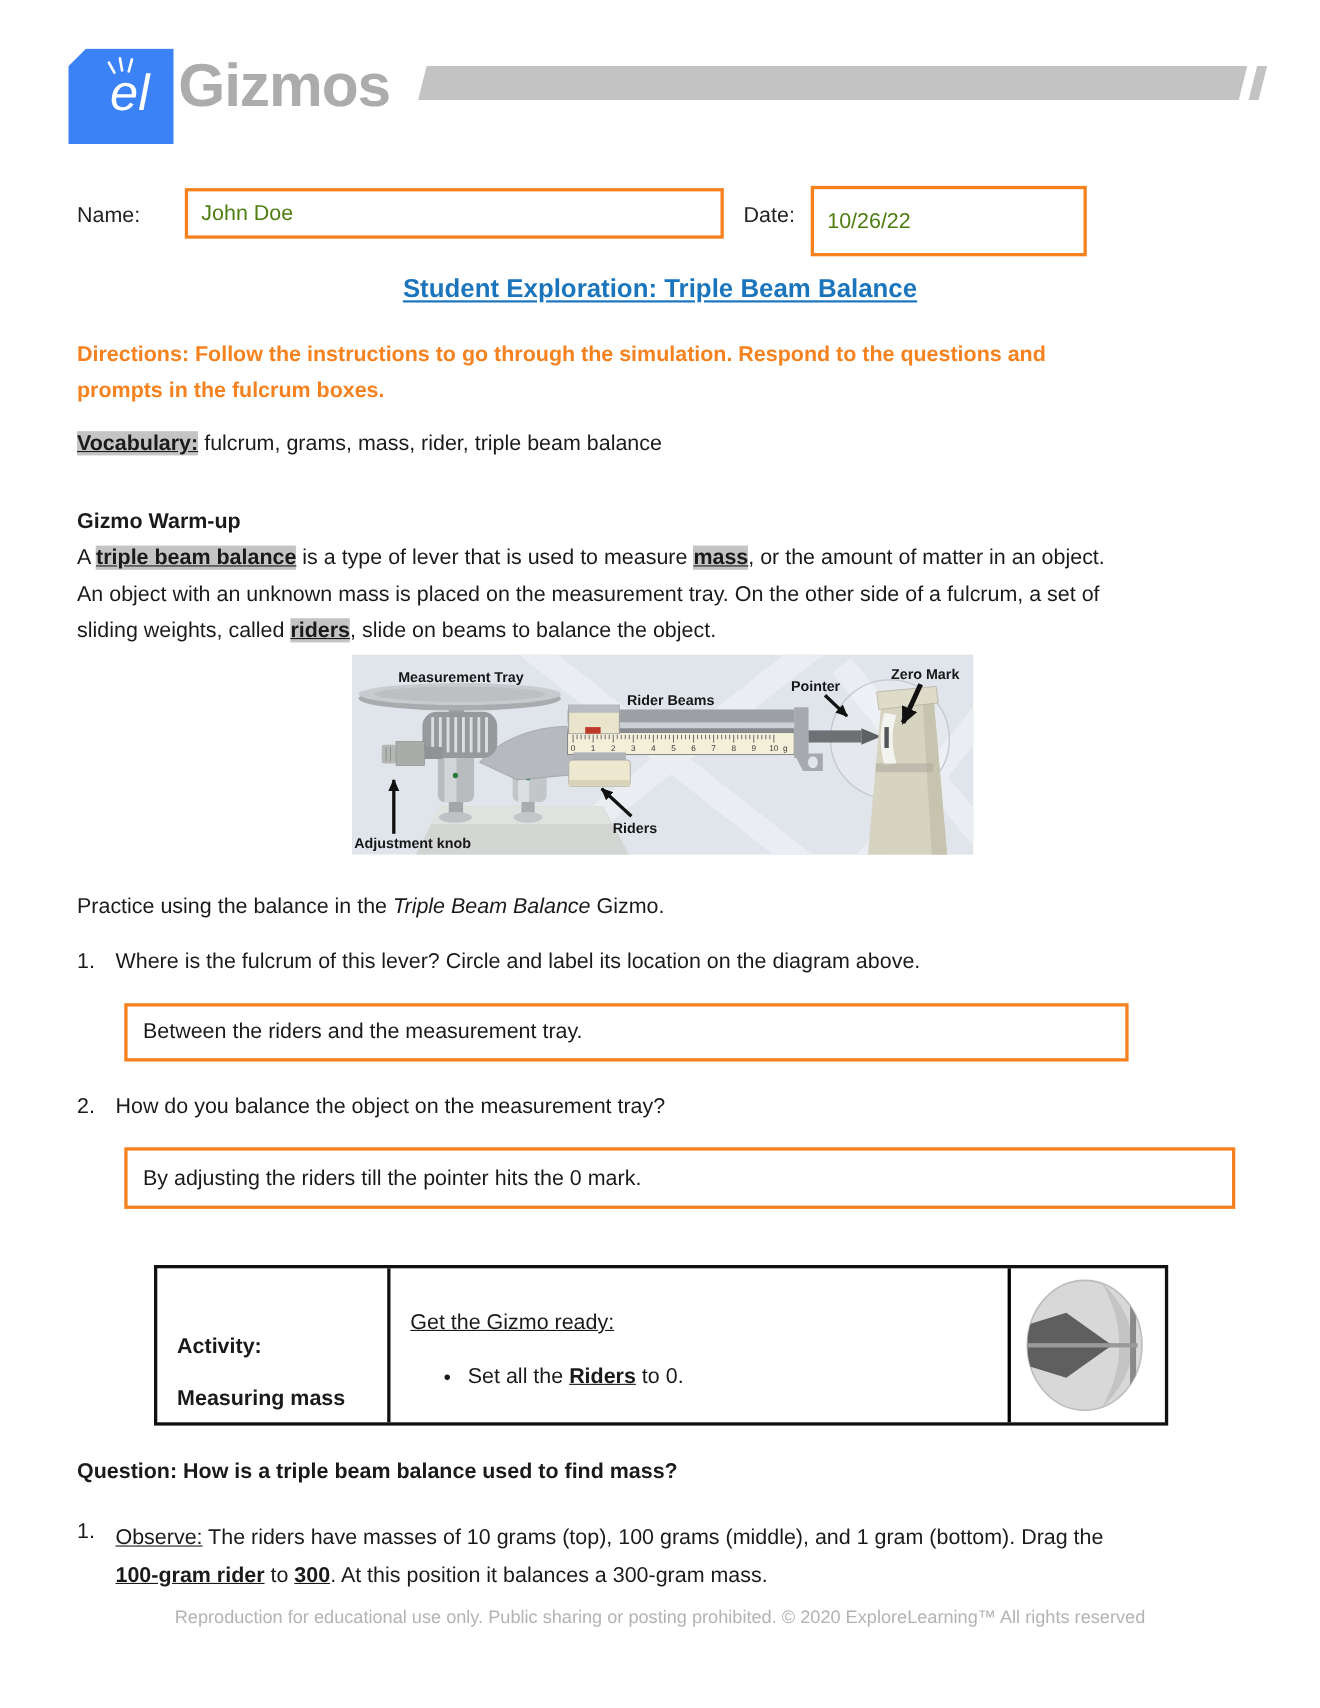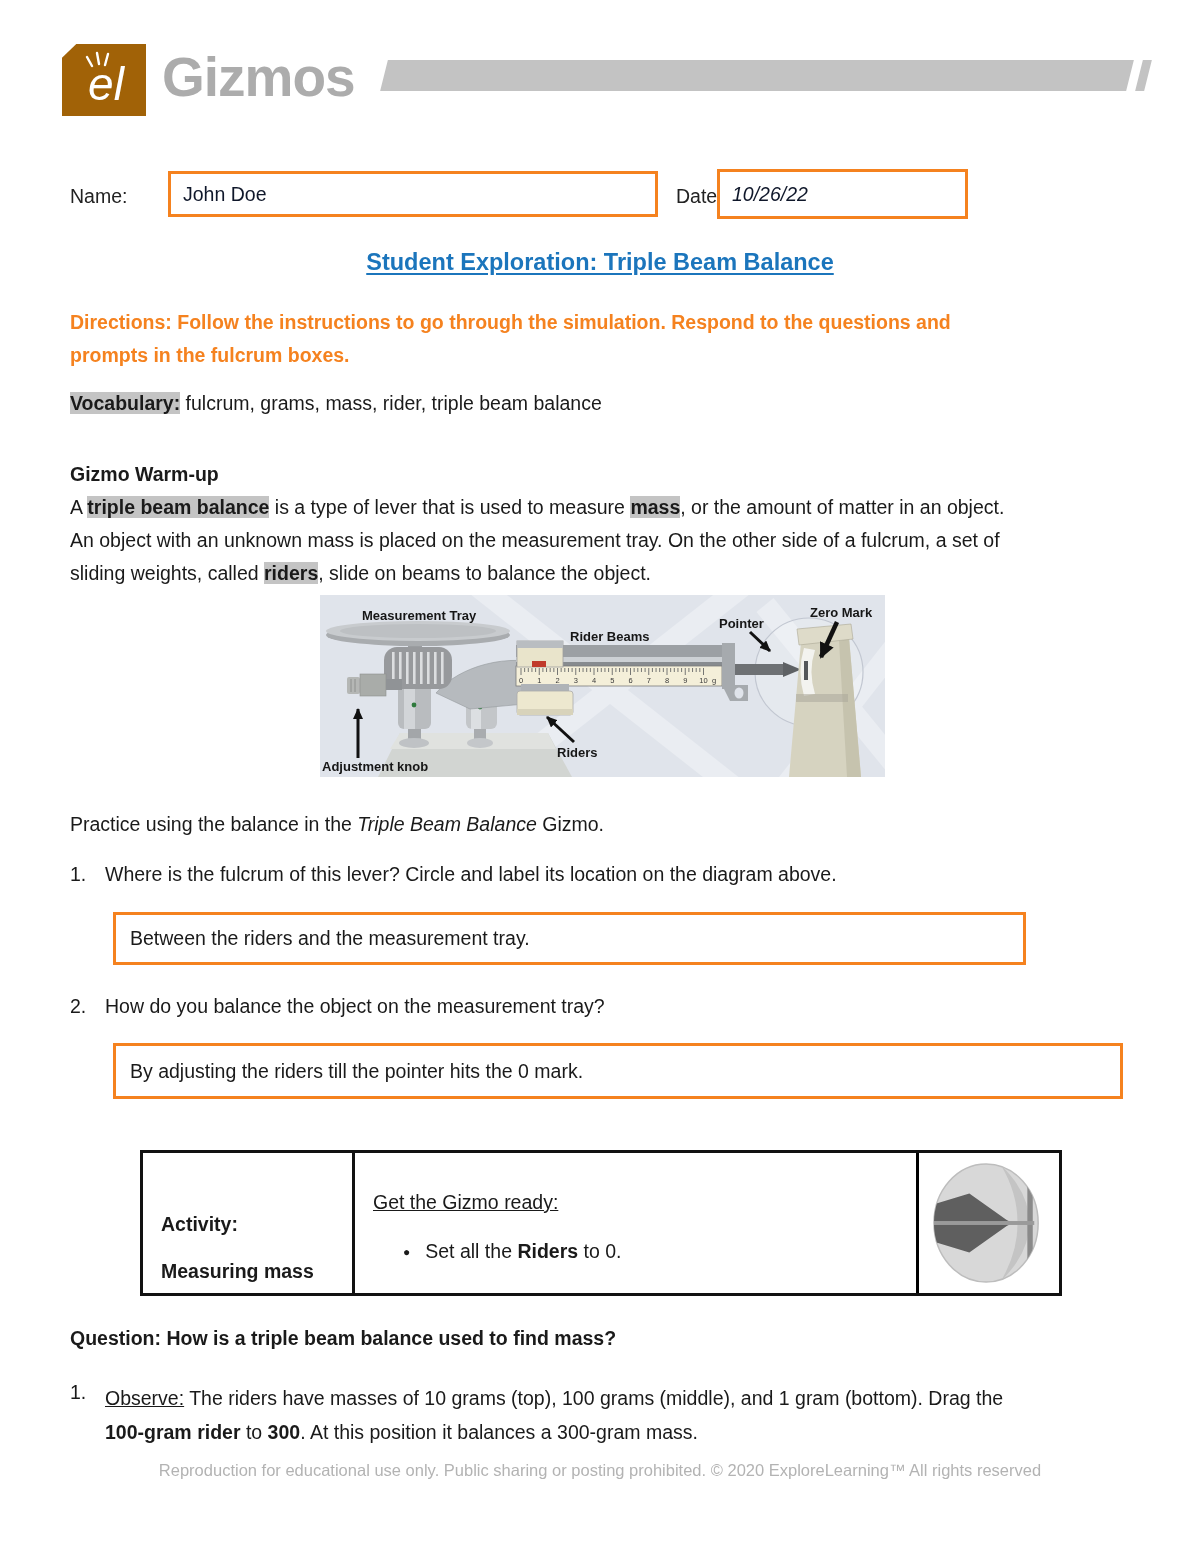--- a/index.html
+++ b/index.html
@@ -4,56 +4,57 @@
 <style>
   html,body { margin:0; padding:0; background:#ffffff; }
   .page {
     position:relative; width:1200px; height:1553px; background:#ffffff;
     font-family:"Liberation Sans", sans-serif; color:#1a1a1a; overflow:hidden;
   }
   .abs { position:absolute; }
 
   
   .logo-box {
-    left:62px; top:44px; width:84px; height:72px; background:#a16207;
+    left:62px; top:44px; width:84px; height:87px; background:#3b82f6;
     clip-path:polygon(17% 0, 100% 0, 100% 100%, 0 100%, 0 19%);
+    padding-left:12px;
   }
   .wordmark {
     left:162px; top:48px; font-size:55px; font-weight:bold; color:#ACACAC;
     letter-spacing:-1px; line-height:58px;
   }
   .banner, .banner-sliver {
     top:60px; height:31px; background:#C3C3C3; transform:skewX(-14deg);
   }
   .banner { left:384px; width:746px; }
   .banner-sliver { left:1139px; width:9px; }
 
   
   .field-label { font-size:19.5px; color:#222; }
   .field-box {
     border:3px solid #F5821F; background:#fff; display:flex; align-items:center;
-    font-size:19.5px; color:#0f172a; padding-left:12px; box-sizing:border-box;
+    font-size:19.5px; color:#4d7c0f; padding-left:12px; box-sizing:border-box;
   }
   .name-label { left:70px; top:185px; }
   .name-box  { left:168px; top:171px; width:490px; height:46px; }
   .date-label{ left:676px; top:185px; }
-  .date-box  { left:717px; top:169px; width:251px; height:50px;font-style:italic; }
+  .date-box  { left:737px; top:169px; width:251px; height:64px; }
 
   .doc-title {
     left:0; top:249px; width:1200px; text-align:center;
     font-size:23.5px; font-weight:bold; color:#1B75BC;
     text-decoration:underline; text-underline-offset:3px;
   }
   .directions {
     left:70px; top:306px; width:1080px; font-size:19.5px; font-weight:bold;
     color:#F5821F; line-height:33px;
   }
   .vocab { left:70px; top:392px; font-size:19.5px; }
   .hl { background:#C4C4C4; }
-  .b { font-weight:bold; }
+  .b { font-weight:bold;text-decoration:underline; }
   .i { font-style:italic; }
   .u { text-decoration:underline; }
 
   .warmup-heading { left:70px; top:463px; font-size:19.5px; font-weight:bold; }
   .warmup-para { left:70px; top:491px; width:1090px; font-size:19.5px; line-height:33px; }
 
   .diagram-wrap { left:320px; top:595px; width:565px; height:182px; }
 
   .practice { left:70px; top:813px; font-size:19.5px; }
 

